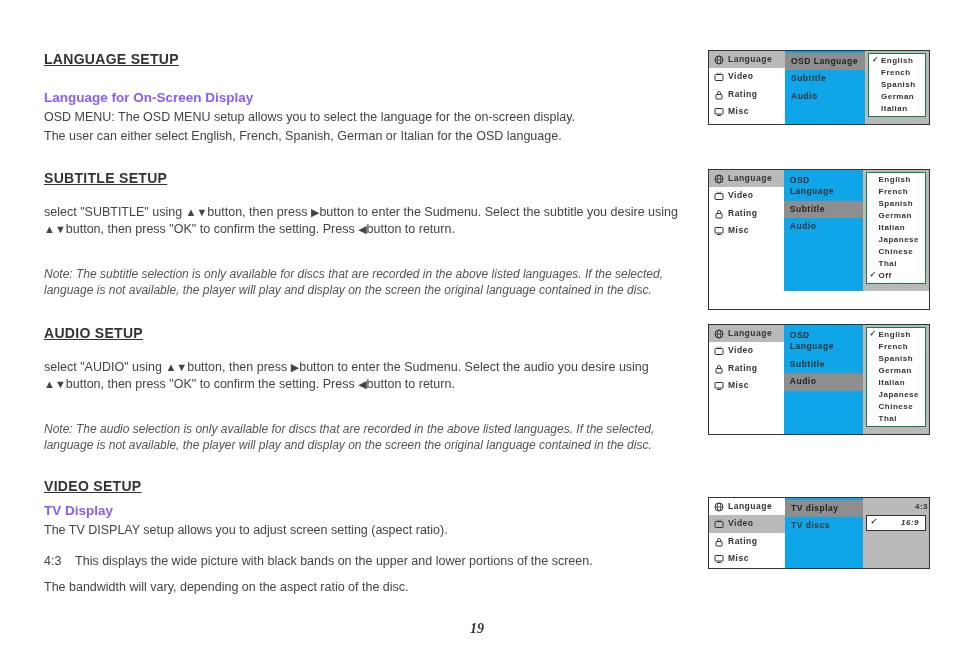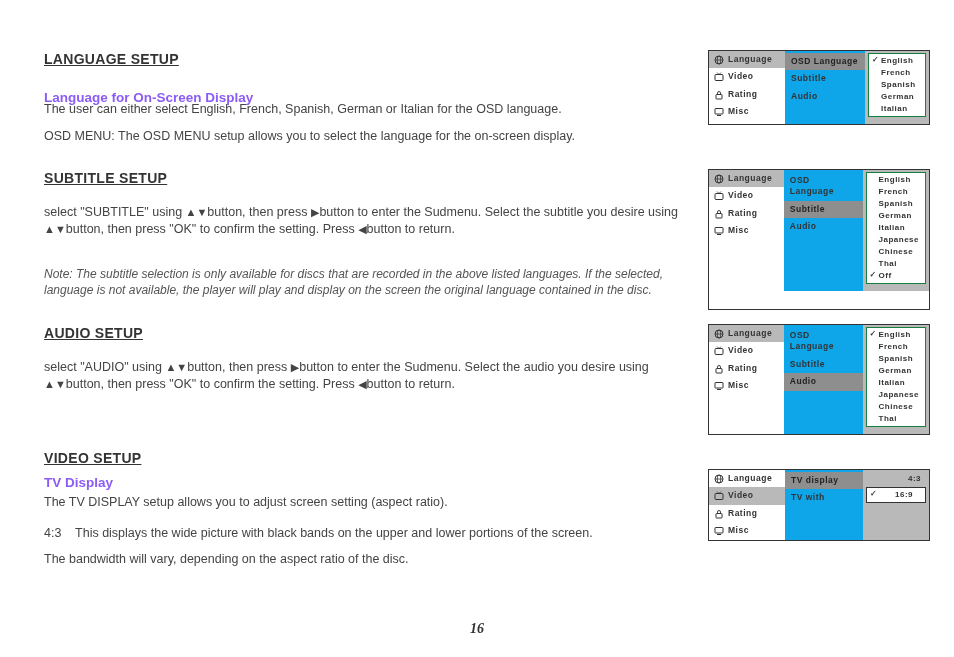--- a/index.html
+++ b/index.html
@@ -118,22 +118,22 @@
   .gap-20 { height:20px; }
 </style>
 </head>
 <body>
 
 <div class="row">
   <div class="col-text">
     <h1 class="section">LANGUAGE SETUP</h1>
     <div class="gap-10"></div>
     <h2 class="sub">Language for On-Screen Display</h2>
+    <p>OSD MENU: The OSD MENU setup allows you to select the language for the on-screen display.</p>
     <p style="margin-top:-8px;">The user can either select English, French, Spanish, German or Italian for the OSD language.</p>
-    <p>OSD MENU: The OSD MENU setup allows you to select the language for the on-screen display.</p>
   </div>
   <div class="col-menus">
     <div class="osd">
       <div class="osd-body">
         <div class="osd-left">
           <div class="item selected">
               <svg viewBox="0 0 10 10">
                 <circle cx="5" cy="5" r="4" fill="none" stroke="#333" stroke-width="1"></circle>
                 <ellipse cx="5" cy="5" rx="1.8" ry="4" fill="none" stroke="#333" stroke-width="0.8"></ellipse>
                 <line x1="1" y1="5" x2="9" y2="5" stroke="#333" stroke-width="0.8"></line>
@@ -256,20 +256,21 @@
 <div class="gap-14"></div>
 
 <div class="row">
   <div class="col-text">
     <h1 class="section">AUDIO SETUP</h1>
     <div class="gap-10"></div>
     <p>
       <span>select "AUDIO" using </span><span class="arrow">▲▼</span><span>button, then press </span><span class="arrow">▶</span><span>button to enter the Sudmenu. Select the audio you desire using </span><span class="arrow">▲▼</span><span>button, then press "OK" to confirm the setting. Press </span><span class="arrow">◀</span><span>button to return.</span>
     </p>
     <div class="gap-6"></div>
+    <p class="note">Note: The audio selection is only available for discs that are recorded in the above listed languages. If the selected, language is not available, the player will play and display on the screen the original language contained in the disc.</p>
   </div>
   <div class="col-menus">
     <div class="osd">
       <div class="osd-body">
         <div class="osd-left">
           <div class="item selected">
               <svg viewBox="0 0 10 10">
                 <circle cx="5" cy="5" r="4" fill="none" stroke="#333" stroke-width="1"></circle>
                 <ellipse cx="5" cy="5" rx="1.8" ry="4" fill="none" stroke="#333" stroke-width="0.8"></ellipse>
                 <line x1="1" y1="5" x2="9" y2="5" stroke="#333" stroke-width="0.8"></line>
@@ -362,26 +363,26 @@
           <div class="item">
               <svg viewBox="0 0 10 10">
                 <rect x="1" y="1.5" width="8" height="5.5" rx="0.5" fill="none" stroke="#333" stroke-width="1"></rect>
                 <line x1="3" y1="8.5" x2="7" y2="8.5" stroke="#333" stroke-width="1"></line>
               </svg>
               <span>Misc</span>
             </div>
         </div>
         <div class="osd-mid">
           <div class="mitem selected">TV display</div>
-          <div class="mitem">TV with</div>
+          <div class="mitem">TV discs</div>
         </div>
         <div class="osd-right">
-          <div class="optprior" style="text-align:right; padding-right:8px;">4:3</div>
+          <div class="optprior" style="text-align:right; padding-right:1px;">4:3</div>
           <div class="optlist">
-            <div class="opt sel" style="text-align:right; padding-right:12px;">16:9</div>
+            <div class="opt sel" style="text-align:right; padding-right:6px;font-style:italic;">16:9</div>
           </div>
         </div>
       </div>
     </div>
   </div>
 </div>
 
-<div class="pagenum">16</div>
+<div class="pagenum">19</div>
 
 </body></html>

